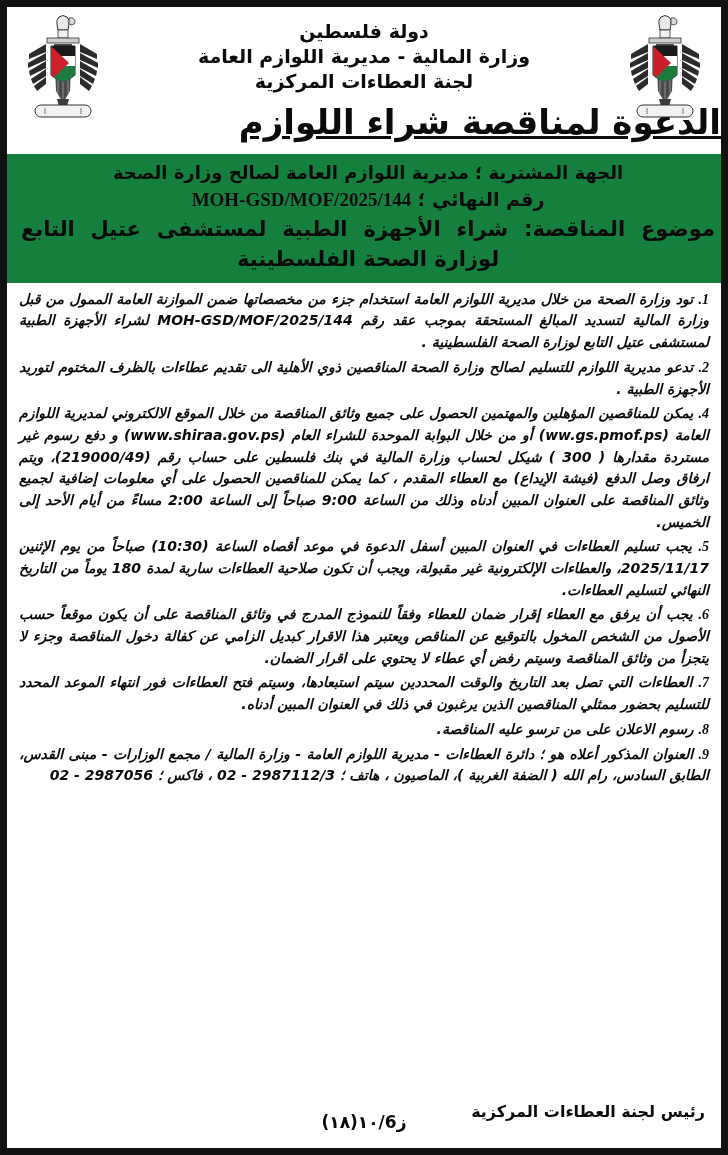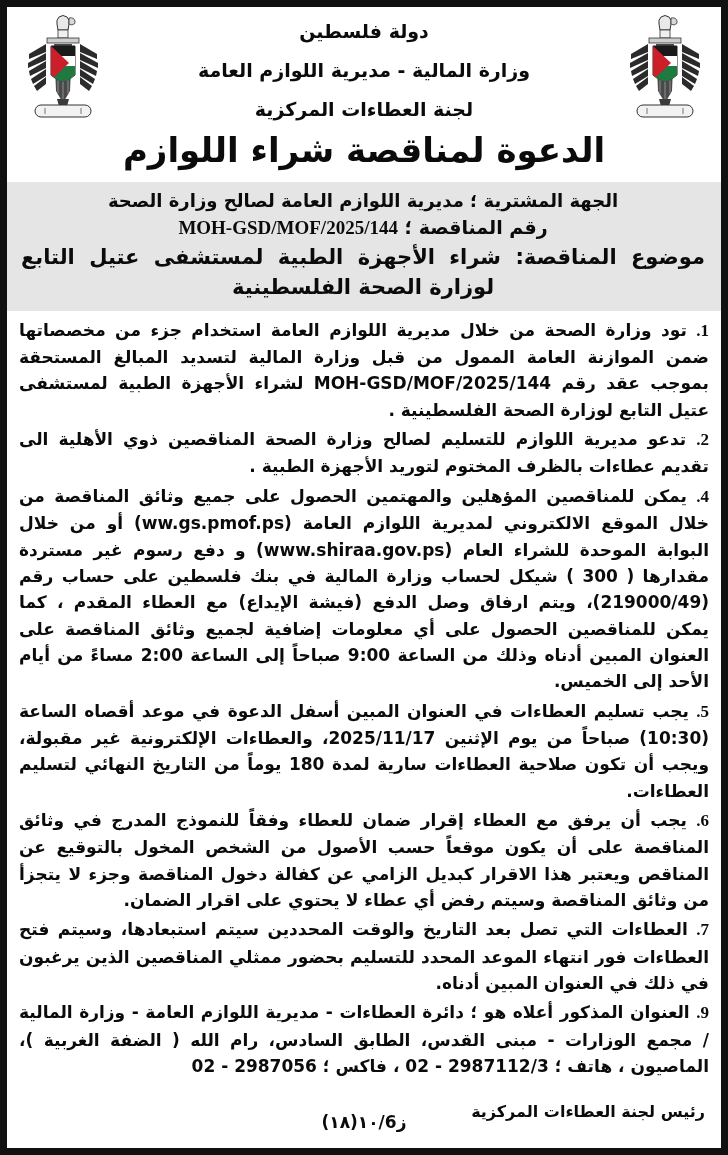--- a/index.html
+++ b/index.html
@@ -46,39 +46,39 @@
 
   .header-lines {
     text-align: center;
     padding: 0 105px;
   }
   .hl {
     font-weight: bold;
     color: #0b0b0b;
     line-height: 1.32;
     letter-spacing: 0px;
-    margin-top: 14px;
   }
   .hl-1 { font-size: 19px; margin-top: 6px; }
   .hl-2 { font-size: 19px; }
   .hl-3 { font-size: 19px; }
 
   .main-title {
-    text-align: center;
+    text-align: right;
     font-size: 34px;
     font-weight: bold;
     color: #0b0b0b;
     margin: 8px 0 10px 0;
     letter-spacing: -0.5px;
+    text-decoration: underline;
   }
 
   
   .subject-band {
-    background: #e5e5e5;
-    padding: 6px 16px 8px 14px;
+    background: #15803d;
+    padding: 6px 6px 8px 14px;
     flex: 0 0 auto;
   }
   .sb-line {
     font-weight: bold;
     color: #0b0b0b;
     line-height: 1.45;
     text-align: center;
   }
   .sb-buyer   { font-size: 18px; }
   .sb-number  { font-size: 19px; }
@@ -94,27 +94,28 @@
   }
 
   
   .body-area {
     flex: 1 1 auto;
     padding: 6px 12px 0 12px;
     background: #ffffff;
     overflow: hidden;
   }
   .clause {
-    font-size: 17px;
+    font-size: 14px;
     font-weight: bold;
     color: #0b0b0b;
     line-height: 1.55;
     text-align: justify;
     text-align-last: right;
     margin: 0 0 3px 0;
+    font-style: italic;
   }
   .clause .num {
     font-family: "Liberation Serif", "DejaVu Serif", serif;
     font-weight: bold;
   }
 
   
   .footer {
     flex: 0 0 auto;
     padding: 4px 16px 10px 16px;
@@ -255,21 +256,21 @@
       <div class="hl hl-2">وزارة المالية - مديرية اللوازم العامة</div>
       <div class="hl hl-3">لجنة العطاءات المركزية</div>
     </div>
 
     <div class="main-title">الدعوة لمناقصة شراء اللوازم</div>
   </div>
 
   <div class="subject-band">
     <div class="sb-line sb-buyer">الجهة المشترية ؛ مديرية اللوازم العامة لصالح وزارة الصحة</div>
     <div class="sb-line sb-number">
-      <span>رقم المناقصة ؛</span>
+      <span>رقم النهائي ؛</span>
       <span class="ltr-inline">MOH-GSD/MOF/2025/144</span>
     </div>
     <div class="sb-line sb-subject">موضوع المناقصة: شراء الأجهزة الطبية لمستشفى عتيل التابع لوزارة الصحة الفلسطينية</div>
   </div>
 
   <div class="body-area">
     <p class="clause">
       <span class="num">1.</span>
       <span>تود وزارة الصحة من خلال مديرية اللوازم العامة استخدام جزء من مخصصاتها ضمن الموازنة العامة الممول من قبل وزارة المالية لتسديد المبالغ المستحقة بموجب عقد رقم MOH-GSD/MOF/2025/144 لشراء الأجهزة الطبية لمستشفى عتيل التابع لوزارة الصحة الفلسطينية .</span>
     </p>
@@ -287,20 +288,24 @@
     </p>
     <p class="clause">
       <span class="num">6.</span>
       <span>يجب أن يرفق مع العطاء إقرار ضمان للعطاء وفقاً للنموذج المدرج في وثائق المناقصة على أن يكون موقعاً حسب الأصول من الشخص المخول بالتوقيع عن المناقص ويعتبر هذا الاقرار كبديل الزامي عن كفالة دخول المناقصة وجزء لا يتجزأ من وثائق المناقصة وسيتم رفض أي عطاء لا يحتوي على اقرار الضمان.</span>
     </p>
     <p class="clause">
       <span class="num">7.</span>
       <span>العطاءات التي تصل بعد التاريخ والوقت المحددين سيتم استبعادها، وسيتم فتح العطاءات فور انتهاء الموعد المحدد للتسليم بحضور ممثلي المناقصين الذين يرغبون في ذلك في العنوان المبين أدناه.</span>
     </p>
     <p class="clause">
+      <span class="num">8.</span>
+      <span>رسوم الاعلان على من ترسو عليه المناقصة.</span>
+    </p>
+    <p class="clause">
       <span class="num">9.</span>
       <span>العنوان المذكور أعلاه هو ؛ دائرة العطاءات -  مديرية اللوازم العامة  -  وزارة المالية / مجمع الوزارات - مبنى القدس، الطابق السادس، رام الله ( الضفة الغربية )، الماصيون ، هاتف ؛ 2987112/3 - 02 ، فاكس ؛ 2987056 - 02</span>
     </p>
   </div>
 
   <div class="footer">
     <div class="footer-signature">رئيس لجنة العطاءات المركزية</div>
     <div class="footer-ref">ز١٠/6(١٨)</div>
   </div>
 

